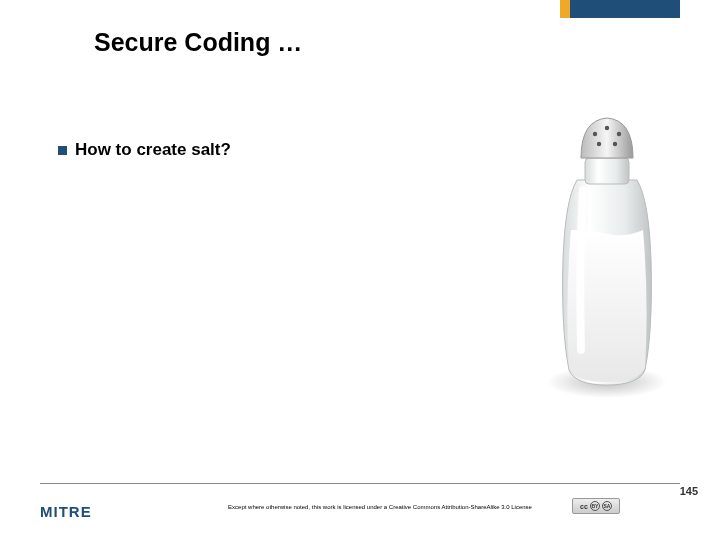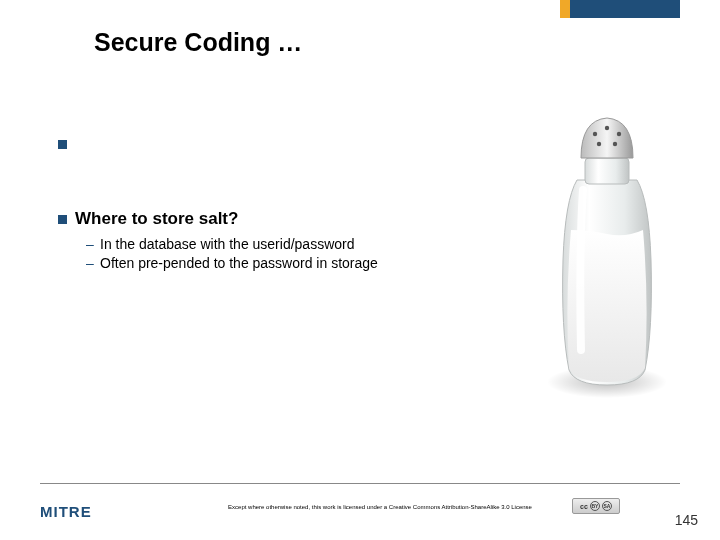--- a/index.html
+++ b/index.html
@@ -124,53 +124,45 @@
     font-weight: bold;
     gap:2px;
   }
   .cc-badge .circ {
     width:10px;height:10px;border:1px solid #555;border-radius:50%;
     display:flex;align-items:center;justify-content:center;font-size:5px;
   }
   .page-num {
     position: absolute;
     right: 22px;
-    bottom: 12px;
-    font-size: 14px;
+    bottom: 43px;
+    font-size: 11px;
     color: #333;
+    font-weight: bold;
   }
 </style>
 </head>
 <body>
 
 <div class="accent-bar">
   <div class="left"></div>
     <div class="right"></div>
 </div>
 
 <div class="slide-title">Secure Coding …</div>
 
 <div class="content">
 
   <div class="topic">
     <div class="topic-head">
       <div class="bullet-sq"></div>
+      <div class="topic-title">How to create salt?</div>
     </div>
   </div>
 
-  <div class="topic">
-    <div class="topic-head">
-      <div class="bullet-sq"></div>
-      <div class="topic-title">Where to store salt?</div>
-    </div>
-    <ul class="sublist">
-      <li>In the database with the userid/password</li>
-      <li>Often pre-pended to the password in storage</li>
-    </ul>
-  </div>
 
 </div>
 
 <div class="salt-image">
   <svg viewBox="0 0 145 300" width="145" height="300">
     <defs>
       <radialGradient id="shadow" cx="50%" cy="50%" r="50%">
         <stop offset="0%" stop-color="rgba(0,0,0,0.25)"></stop>
         <stop offset="100%" stop-color="rgba(0,0,0,0)"></stop>
       </radialGradient>

